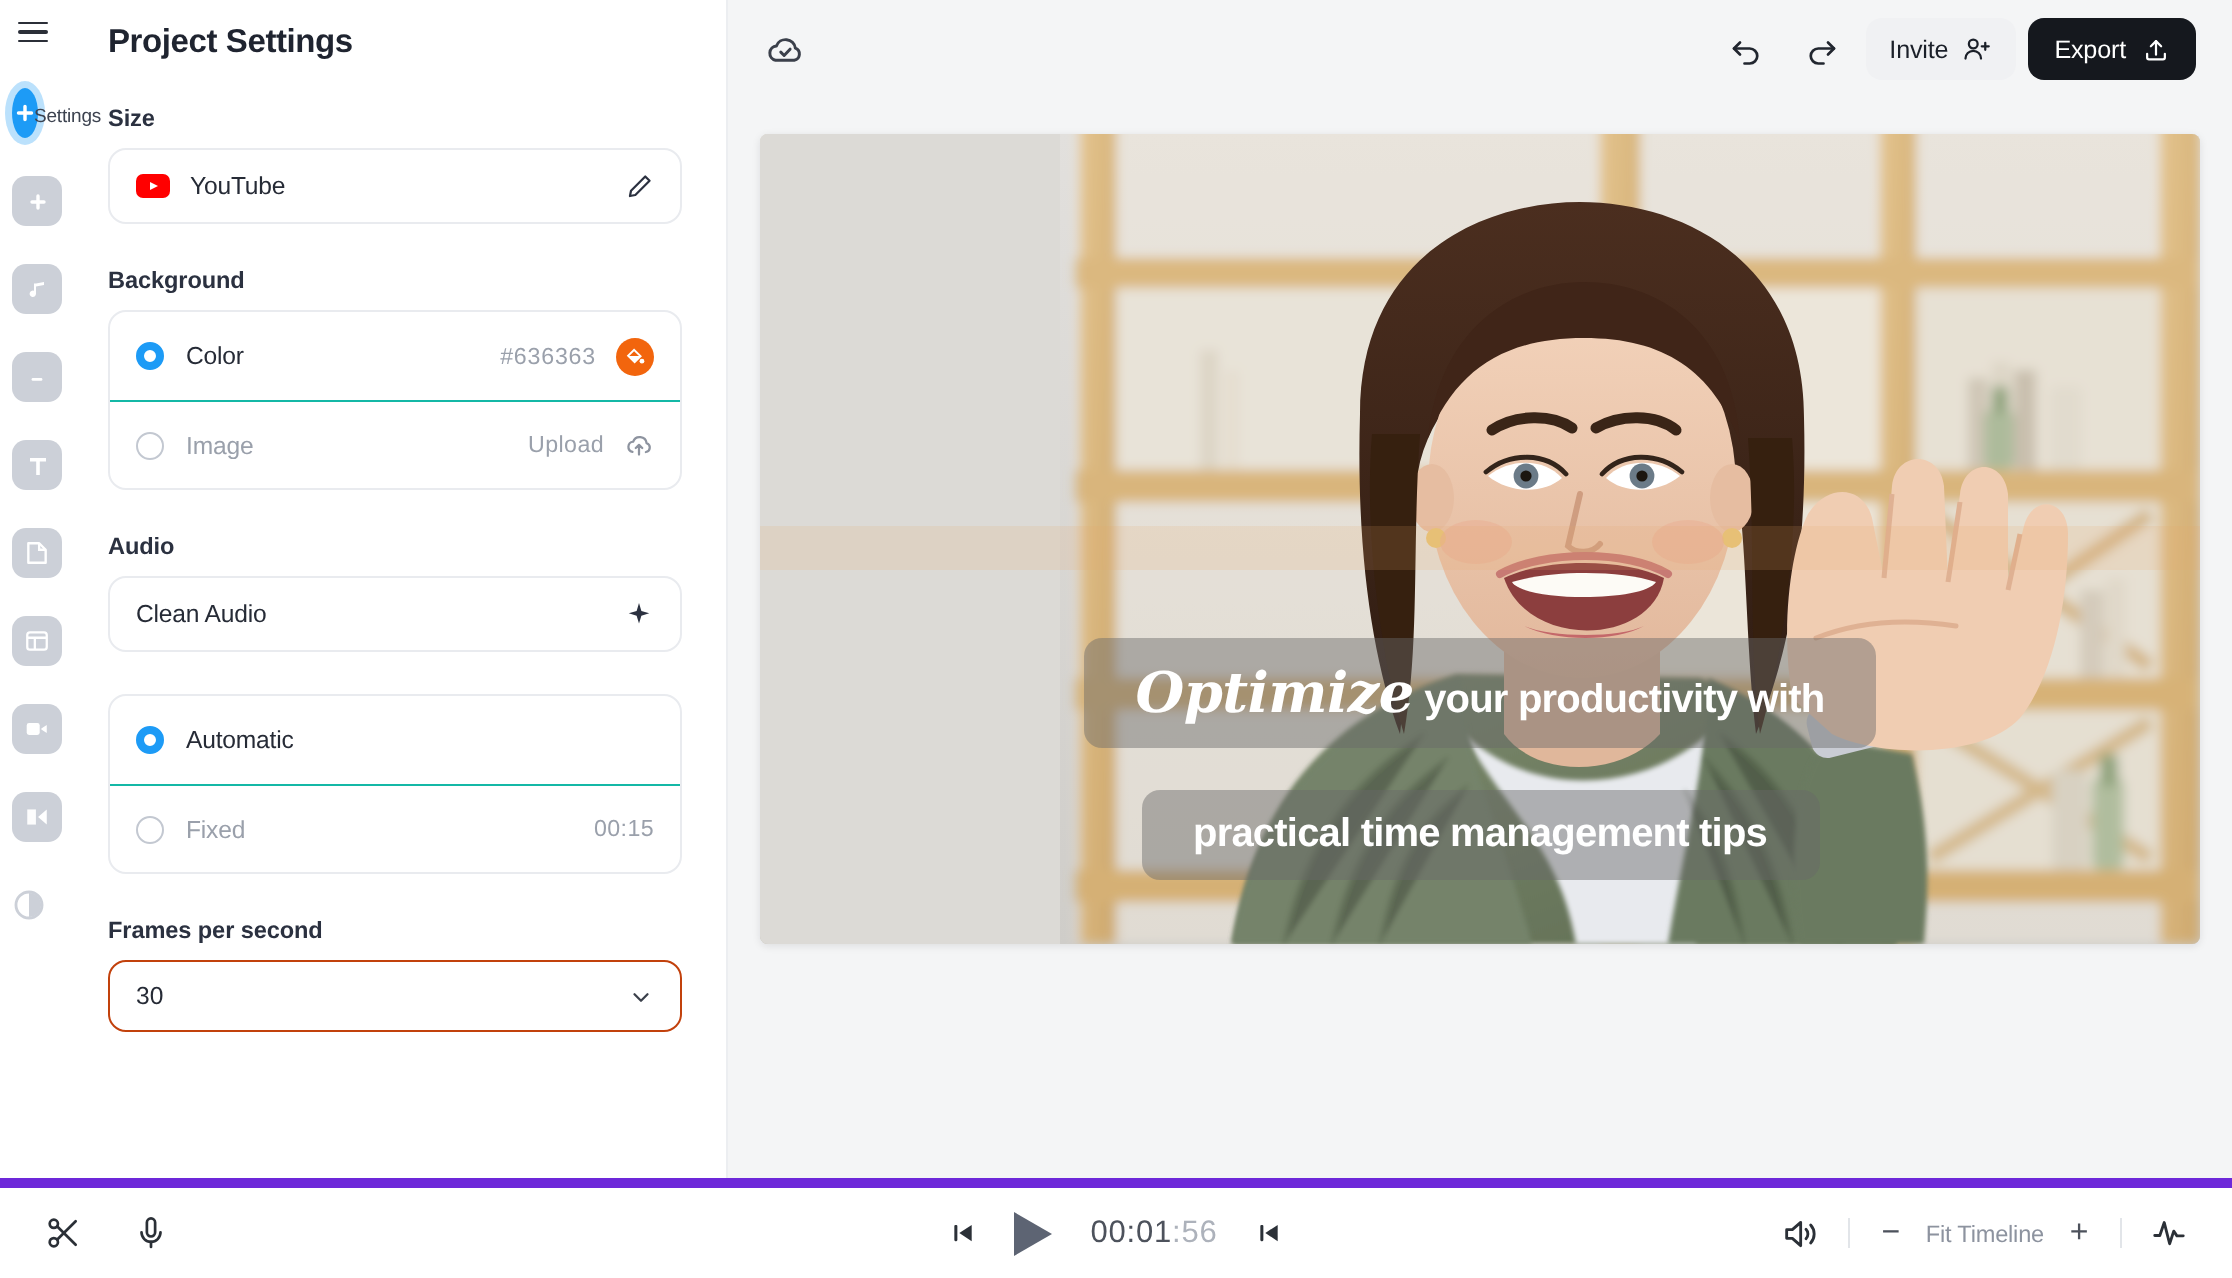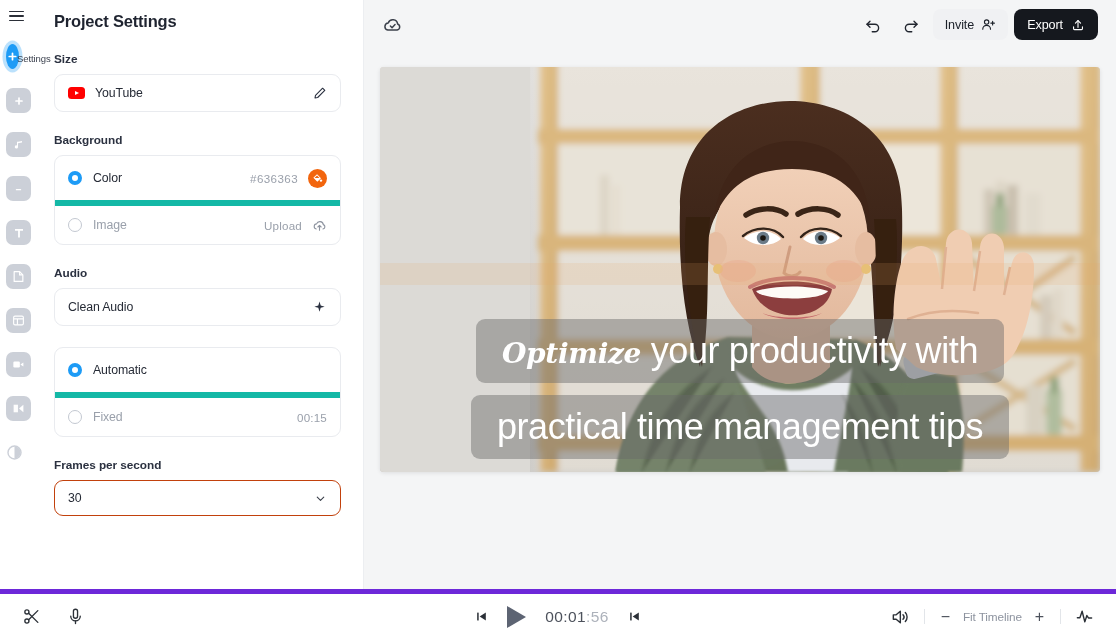--- a/index.html
+++ b/index.html
@@ -70,21 +70,21 @@
   .group-label {
     font-size: 11.8px; color: #2b3140; font-weight: 600; margin-bottom: 8px; letter-spacing: -.05px;
   }
   .card {
     border: 1px solid #e9ebef; border-radius: 9px; background: #fff;
   }
   .row {
     display: flex; align-items: center; height: 36px; padding: 0 13px;
     cursor: pointer;
   }
-  .row + .row { border-top: 6px solid #14b8a6; }
+  .row + .row { border-top: 1px solid #14b8a6; }
   .row .rtext { font-size: 12.3px; color: #262b36; flex: 1 1 auto; letter-spacing: -.1px; }
   .row .rtext.muted { color: #9aa0ab; }
   .row .rval { font-size: 11.6px; color: #9aa0ab; margin-right: 10px; letter-spacing: .2px; }
   .row .rval.mono { letter-spacing: .4px; }
 
   .yt-badge {
     width: 17px; height: 12px; border-radius: 3.5px; background: #ff0000;
     display: flex; align-items: center; justify-content: center; margin-right: 10px; flex: 0 0 auto;
   }
   .yt-badge::after {
@@ -154,21 +154,21 @@
   .cap-box {
     background: rgba(105,105,105,.45);
     border-radius: 9px;
     padding: 11px 26px;
     color: #fff; white-space: nowrap;
   }
   .cap1 { top: 252px; }
   .cap2 { top: 328px; }
   .cap-sans {
     font-family: "Liberation Sans", sans-serif;
-    font-size: 36px; font-weight: normal; letter-spacing: -.4px;
+    font-size: 20px; font-weight: bold; letter-spacing: -.4px;
   }
   .cap-serif {
     font-family: "DejaVu Serif", serif;
     font-style: italic; font-size: 28px; font-weight: bold; letter-spacing: -.3px;
   }
 
   
   .bottom {
     height: 50px; flex: 0 0 50px; background: #ffffff;
     border-top: 5px solid #6d28d9;

